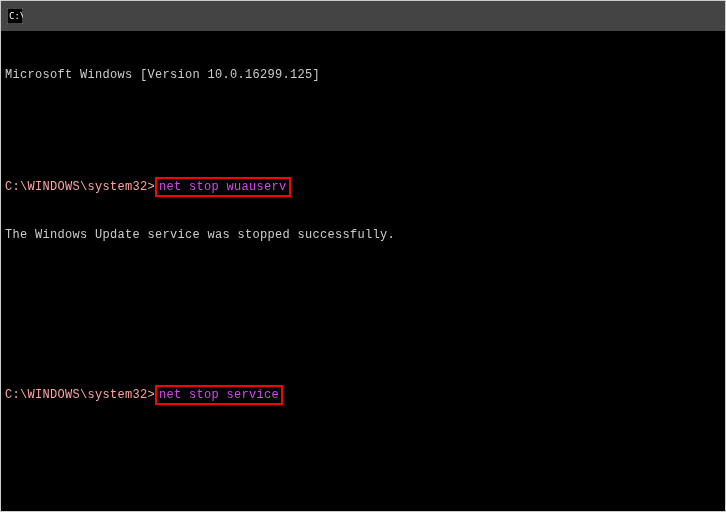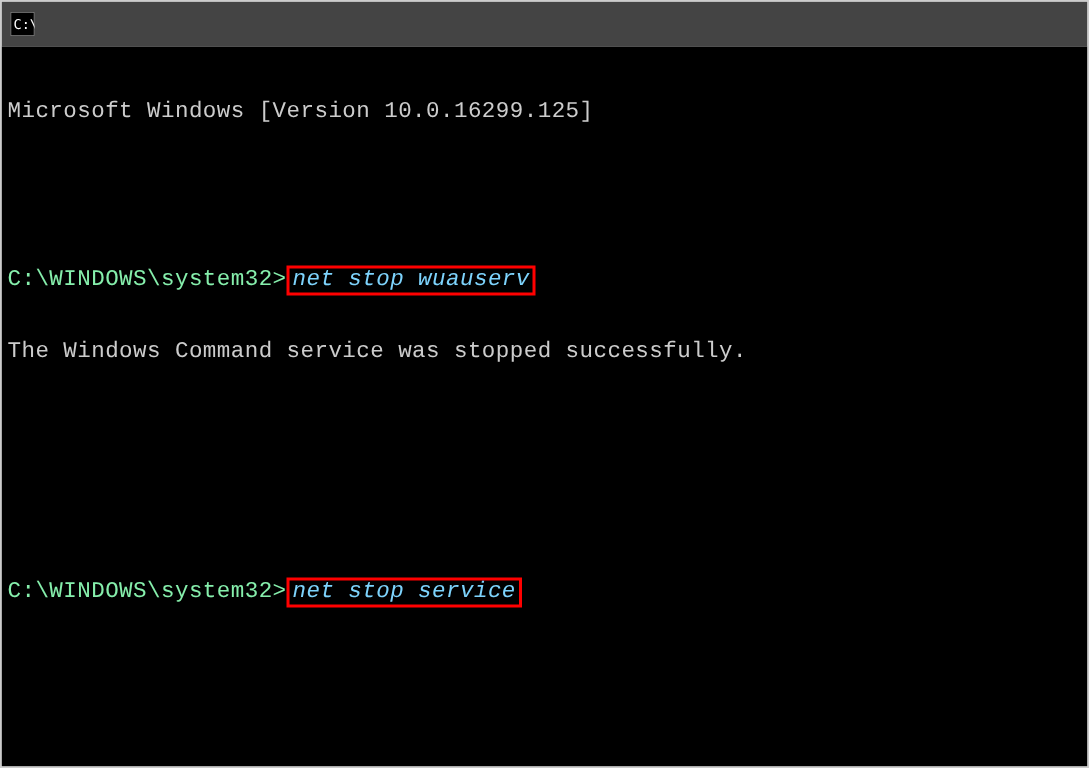--- a/index.html
+++ b/index.html
@@ -26,58 +26,58 @@
       height: 16px;
       margin-right: 6px;
       display: inline-flex;
       align-items: center;
       justify-content: center;
     }
     .titlebar-icon svg { display: block; }
     .terminal {
       background: #000;
       color: #ccc;
-      font-size: 15px;
+      font-size: 12px;
       padding: 4px;
       width: 100%;
       height: calc(100% - 30px);
       line-height: 16px;
       white-space: pre;
       letter-spacing: 0.3px;
     }
     .line { min-height: 16px; }
     .hl {
       display: inline-block;
       border: 2px solid #ff0000;
       padding: 0 2px;
       margin: -2px 0;
       line-height: 16px;
     }
-    .prompt { color: #86efac; }
-    .cmd { color: #7dd3fc; font-style: italic; }
+    .prompt { color: #fca5a5; }
+    .cmd { color: #d946ef; }
     .out { color: #ccc; }
   </style>
 </head>
 <body>
 
 <div class="titlebar">
   <span class="titlebar-icon">
     <svg width="16" height="16" viewBox="0 0 16 16">
       <rect x="0" y="0" width="16" height="16" fill="#000" stroke="#888" stroke-width="1"></rect>
       <text x="2" y="11" font-size="9" fill="#fff" font-family="monospace">C:\</text>
     </svg>
   </span>
 </div>
 
 <div class="terminal">
   <div class="line"><span class="out">Microsoft Windows [Version 10.0.16299.125]</span></div>
   <div class="line">&nbsp;</div>
 
   <div class="line"><span class="prompt">C:\WINDOWS\system32&gt;</span><span class="hl cmd">net stop wuauserv</span></div>
-  <div class="line"><span class="out">The Windows Command service was stopped successfully.</span></div>
+  <div class="line"><span class="out">The Windows Update service was stopped successfully.</span></div>
   <div class="line">&nbsp;</div>
   <div class="line">&nbsp;</div>
 
   <div class="line"><span class="prompt">C:\WINDOWS\system32&gt;</span><span class="hl cmd">net stop service</span></div>
   
   
   
   
 
   

